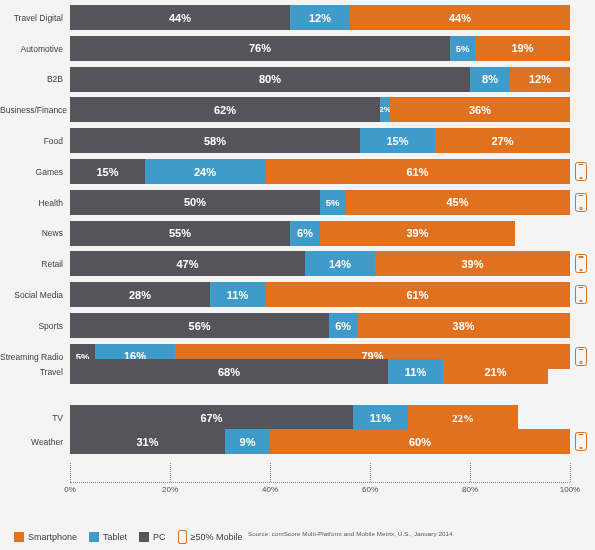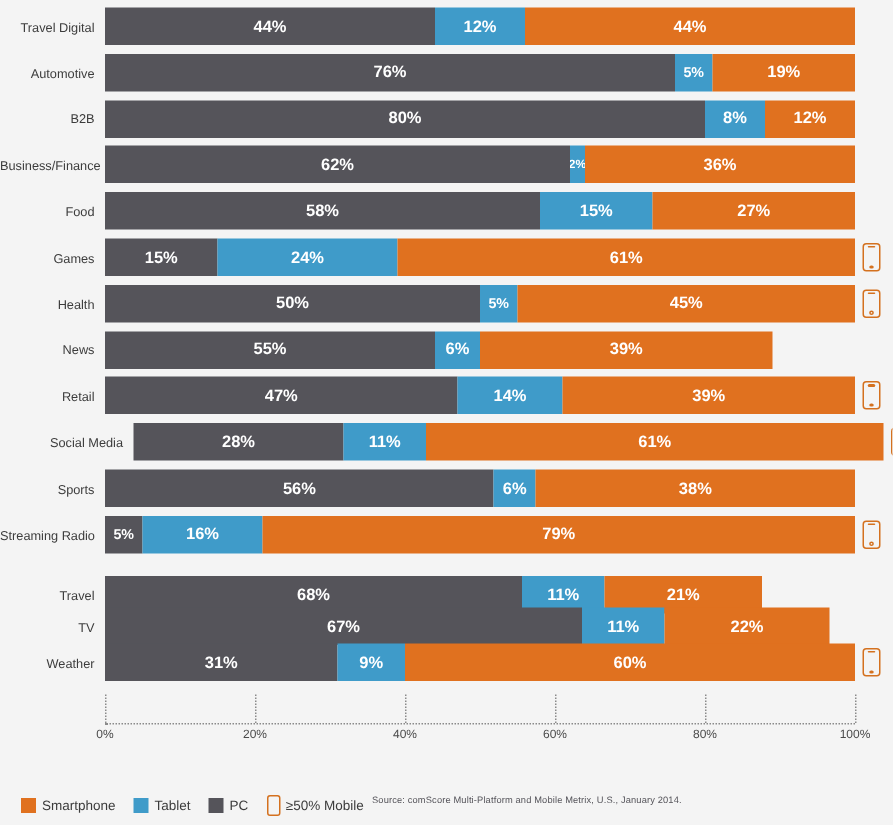--- a/index.html
+++ b/index.html
@@ -233,21 +233,21 @@
           <span>14%</span>
         </div>
         <div class="seg seg-phone" style="width: 195px;">
           <span>39%</span>
         </div>
       </div>
       <div class="mobile-flag">
         <div class="phone-glyph"></div>
       </div>
     </div>
-    <div class="row" style="top: 280.2px; margin-left: 19px;">
+    <div class="row" style="top: 280.2px;">
       <div class="row-label">Social Media</div>
       <div class="bar-track">
         <div class="seg seg-pc" style="width: 140px;">
           <span>28%</span>
         </div>
         <div class="seg seg-tablet" style="width: 55px;">
           <span>11%</span>
         </div>
         <div class="seg seg-phone" style="width: 305px;">
           <span>61%</span>
@@ -281,44 +281,44 @@
           <span>16%</span>
         </div>
         <div class="seg seg-phone" style="width: 395px;">
           <span>79%</span>
         </div>
       </div>
       <div class="mobile-flag">
         <div class="phone-glyph"></div>
       </div>
     </div>
-    <div class="row" style="top: 382px;">
+    <div class="row" style="top: 357px;">
       <div class="row-label">Travel</div>
       <div class="bar-track">
-        <div class="seg seg-pc" style="width: 278px;">
+        <div class="seg seg-pc" style="width: 318px;">
           <span>68%</span>
         </div>
         <div class="seg seg-tablet" style="width: 55px;">
           <span>11%</span>
         </div>
         <div class="seg seg-phone" style="width: 105px;">
           <span>21%</span>
         </div>
       </div>
     </div>
     <div class="row" style="top: 403.4px;">
       <div class="row-label">TV</div>
       <div class="bar-track">
-        <div class="seg seg-pc" style="width: 318px;">
+        <div class="seg seg-pc" style="width: 283px;">
           <span>67%</span>
         </div>
         <div class="seg seg-tablet" style="width: 55px;">
           <span>11%</span>
         </div>
-        <div class="seg seg-phone" style="width: 110px;">
+        <div class="seg seg-phone" style="width: 110px; font-family: Liberation Serif, serif;">
           <span>22%</span>
         </div>
       </div>
     </div>
     <div class="row" style="top: 427px; padding-left: 24px;">
       <div class="row-label">Weather</div>
       <div class="bar-track">
         <div class="seg seg-pc" style="width: 155px;">
           <span>31%</span>
         </div>

